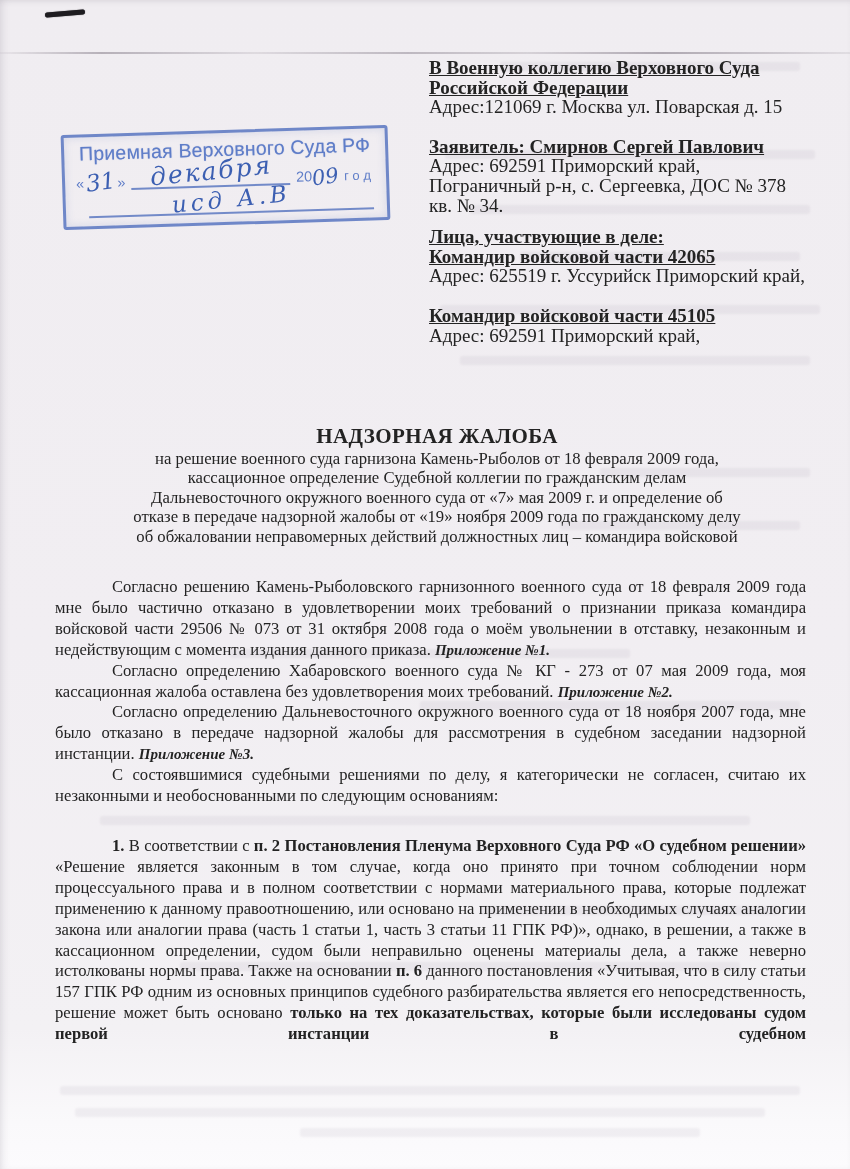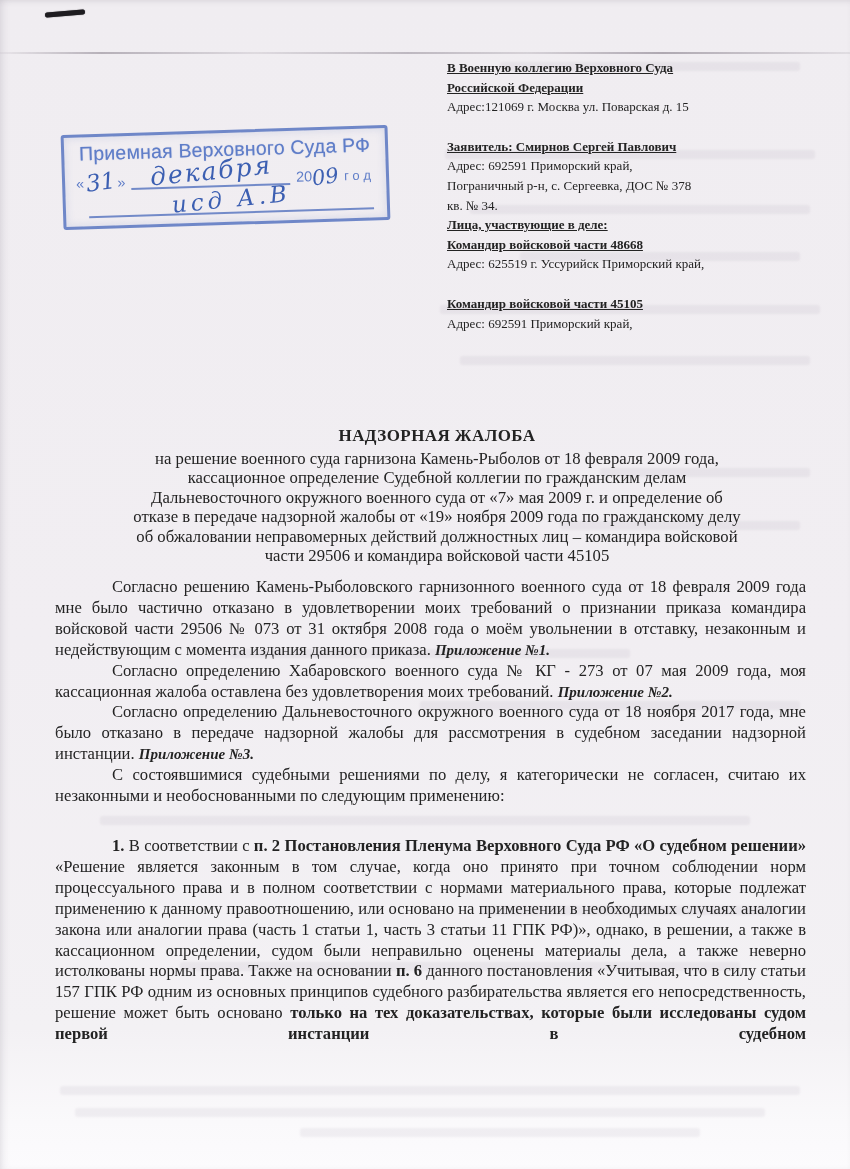--- a/index.html
+++ b/index.html
@@ -72,35 +72,35 @@
   .god { letter-spacing: 4px; font-size: 13px; margin-left: 5px; }
   .sign-row { padding: 0 4px 0 14px; margin-top: 1px; }
   .sign-blank {
     border-bottom: 2px solid rgba(82,112,190,0.8);
     text-align: center; height: 26px;
   }
   .stamp .sign { font-size: 23px; letter-spacing: 4px; transform: rotate(-4deg); line-height: 22px; }
 
   
   .addressee {
-    position: absolute; left: 447px; top: 58px; width: 400px;
-    font-size: 13px; line-height: 19.6px;
+    position: absolute; left: 429px; top: 58px; width: 400px;
+    font-size: 19px; line-height: 19.6px;
   }
   .addr-group { margin-bottom: 20px; }
-  .addr-group.tight { margin-bottom: 0; }
+  .addr-group.tight { margin-bottom: 12px; }
   .addr-heading { font-weight: bold; text-decoration: underline; white-space: nowrap; }
   .addr-line { white-space: nowrap; }
 
   
   .title-block {
     position: absolute; left: 48px; top: 426px; width: 778px;
     text-align: center;
   }
   .doc-heading {
-    font-weight: bold; font-size: 17px; letter-spacing: 0.4px; line-height: 20px;
+    font-weight: bold; font-size: 21px; letter-spacing: 0.4px; line-height: 20px;
     margin-bottom: 3px;
   }
   .subtitle-line {
     font-weight: normal; font-size: 16.7px; line-height: 19.4px; white-space: nowrap;
   }
 
   
   .body-block {
     position: absolute; left: 55px; top: 577px; width: 751px;
     font-size: 16.6px; line-height: 20.9px;
@@ -162,40 +162,39 @@
       <div class="addr-line">Адрес:121069 г. Москва ул. Поварская д. 15</div>
     </div>
     <div class="addr-group tight">
       <div class="addr-heading">Заявитель: Смирнов Сергей Павлович</div>
       <div class="addr-line">Адрес: 692591 Приморский край,</div>
       <div class="addr-line">Пограничный р-н, с. Сергеевка, ДОС № 378</div>
       <div class="addr-line">кв. № 34.</div>
     </div>
     <div class="addr-group">
       <div class="addr-heading">Лица, участвующие в деле:</div>
-      <div class="addr-heading">Командир войсковой части 48668</div>
+      <div class="addr-heading">Командир войсковой части 42065</div>
       <div class="addr-line">Адрес: 625519 г. Уссурийск Приморский край,</div>
     </div>
     <div class="addr-group">
       <div class="addr-heading">Командир войсковой части 45105</div>
       <div class="addr-line">Адрес: 692591 Приморский край,</div>
     </div>
   </div>
 
   <div class="title-block">
     <div class="doc-heading">НАДЗОРНАЯ ЖАЛОБА</div>
     <div class="subtitle-line">на решение военного суда гарнизона Камень-Рыболов от 18 февраля 2009 года,</div>
     <div class="subtitle-line">кассационное определение Судебной коллегии по гражданским делам</div>
     <div class="subtitle-line">Дальневосточного окружного военного суда от «7» мая 2009 г. и определение об</div>
     <div class="subtitle-line">отказе в передаче надзорной жалобы от «19» ноября 2009 года по гражданскому делу</div>
     <div class="subtitle-line">об обжаловании неправомерных действий должностных лиц – командира войсковой</div>
-    <div class="subtitle-line">части 29506 и командира войсковой части 45105</div>
   </div>
 
   <div class="body-block">
     <div class="para"><span>Согласно решению Камень-Рыболовского гарнизонного военного суда от 18 февраля 2009 года  мне было частично отказано в удовлетворении моих требований о признании приказа командира войсковой части 29506  № 073 от 31 октября 2008 года о моём увольнении в отставку, незаконным  и недействующим с момента издания данного приказа. </span><span class="b i s">Приложение №1.</span></div>
     <div class="para"><span>Согласно определению Хабаровского военного суда № КГ - 273 от 07 мая 2009 года, моя кассационная жалоба оставлена без удовлетворения моих требований. </span><span class="b i s">Приложение №2.</span></div>
-    <div class="para"><span>Согласно определению Дальневосточного окружного военного суда от 18 ноября 2017 года, мне было отказано в передаче надзорной жалобы для рассмотрения в судебном заседании надзорной инстанции. </span><span class="b i s">Приложение №3.</span></div>
-    <div class="para"><span>С состоявшимися судебными решениями по делу, я категорически не согласен, считаю их незаконными и необоснованными по следующим применению:</span></div>
+    <div class="para"><span>Согласно определению Дальневосточного окружного военного суда от 18 ноября 2007 года, мне было отказано в передаче надзорной жалобы для рассмотрения в судебном заседании надзорной инстанции. </span><span class="b i s">Приложение №3.</span></div>
+    <div class="para"><span>С состоявшимися судебными решениями по делу, я категорически не согласен, считаю их незаконными и необоснованными по следующим основаниям:</span></div>
     <div class="para numbered"><span class="b">1.</span><span>  В соответствии с </span><span class="b">п. 2 Постановления Пленума Верховного Суда РФ «О судебном решении»</span><span> «Решение является законным в том случае, когда оно принято при точном соблюдении норм процессуального права и в полном соответствии с нормами материального права, которые подлежат применению к данному правоотношению, или основано на применении в необходимых случаях аналогии закона или аналогии права (часть 1 статьи 1, часть 3 статьи 11 ГПК РФ)», однако, в решении, а также в кассационном определении, судом были неправильно оценены материалы дела, а также неверно истолкованы нормы права. Также на основании </span><span class="b">п. 6</span><span> данного постановления «Учитывая, что в силу статьи 157 ГПК РФ одним из основных принципов судебного разбирательства является его непосредственность, решение может быть основано </span><span class="b">только на тех доказательствах, которые были исследованы судом первой инстанции в судебном</span></div>
   </div>
 
 </div>
 
 </body></html>

